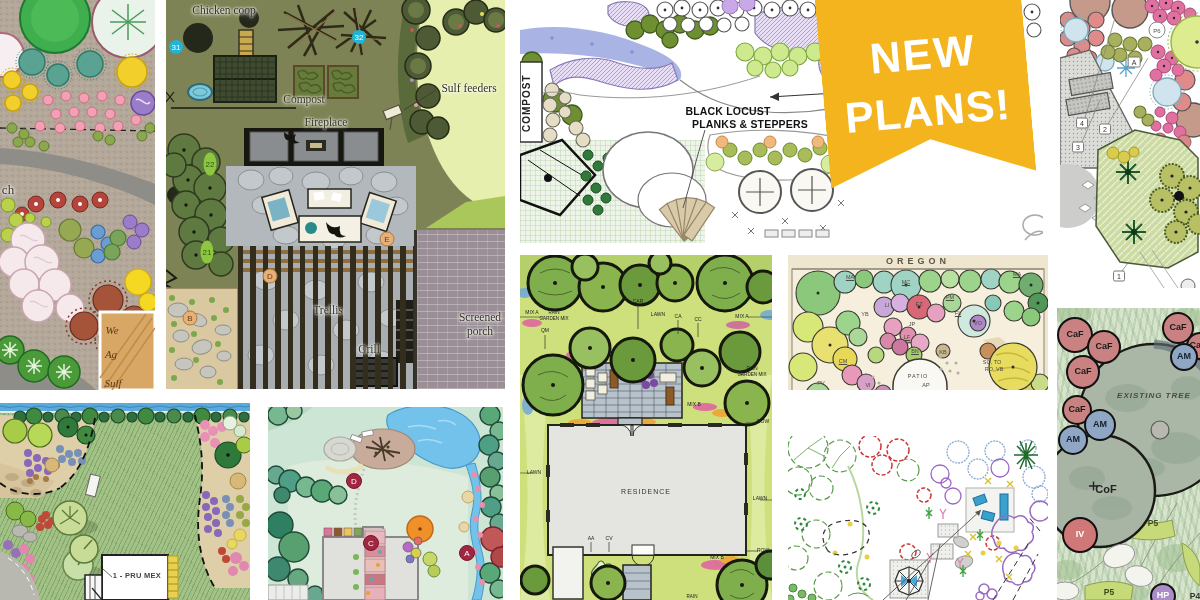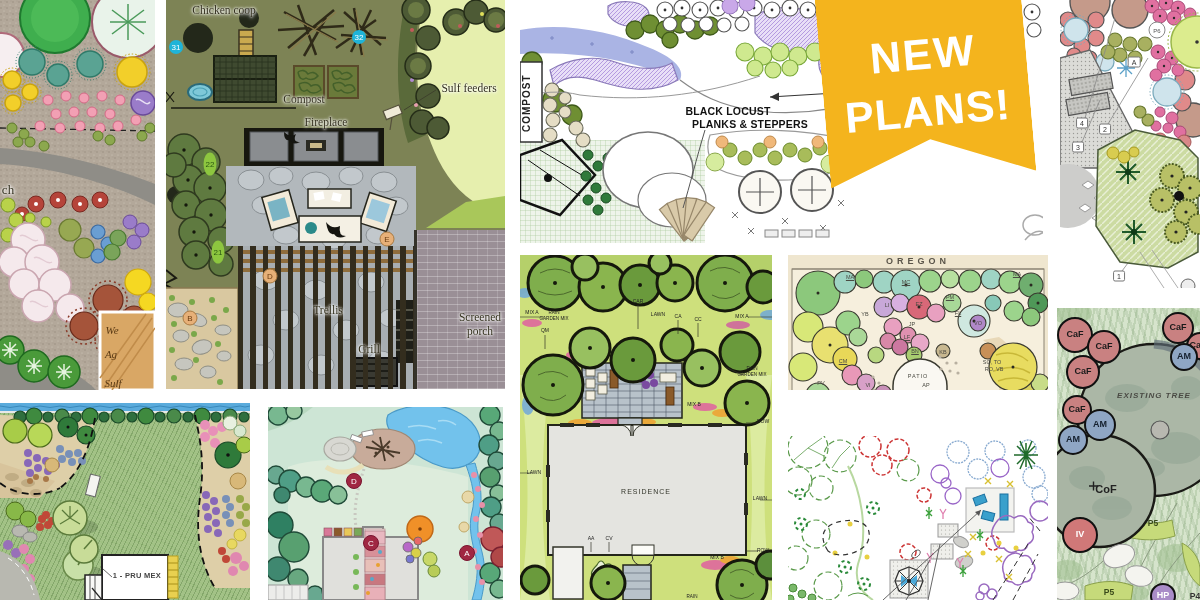--- a/index.html
+++ b/index.html
@@ -387,21 +387,21 @@
     <span class="lbl serifglow" style="left:138px;top:99px;font-size:11.5px">Compost</span>
     <span class="lbl serifglow" style="left:160px;top:122px;font-size:11.5px">Fireplace</span>
     <span class="lbl serifglow" style="left:303px;top:88px;font-size:11.5px">Sulf feeders</span>
     <span class="lbl serifglow" style="left:162px;top:310px;font-size:11.5px">Trellis</span>
     <span class="lbl serifglow" style="left:203px;top:349px;font-size:11.5px">Grill</span>
     <span class="lbl serifglow" style="left:314px;top:317px;font-size:11.5px">Screened</span>
     <span class="lbl serifglow" style="left:314px;top:331px;font-size:11.5px">porch</span>
     <span class="badge b-blue" style="left:10px;top:47px">31</span>
     <span class="badge b-blue" style="left:193px;top:37px">32</span>
     <span class="badge b-green" style="left:44px;top:164px">22</span>
-    <span class="badge b-green" style="left:52px;top:252px">21</span>
+    <span class="badge b-green" style="left:41px;top:252px">21</span>
     <span class="badge b-orange" style="left:24px;top:318px">B</span>
     <span class="badge b-orange" style="left:104px;top:276px">D</span>
     <span class="badge b-orange" style="left:221px;top:239px">E</span>
   </div>
 
   <div class="tile" id="t-locust" style="left:520px;top:0;width:523px;height:243px">
     <svg width="523" height="243" viewBox="0 0 523 243">
       <defs>
         <pattern id="c-xh" width="5" height="5" patternUnits="userSpaceOnUse">
           <rect width="5" height="5" fill="#eef4ea"></rect>

